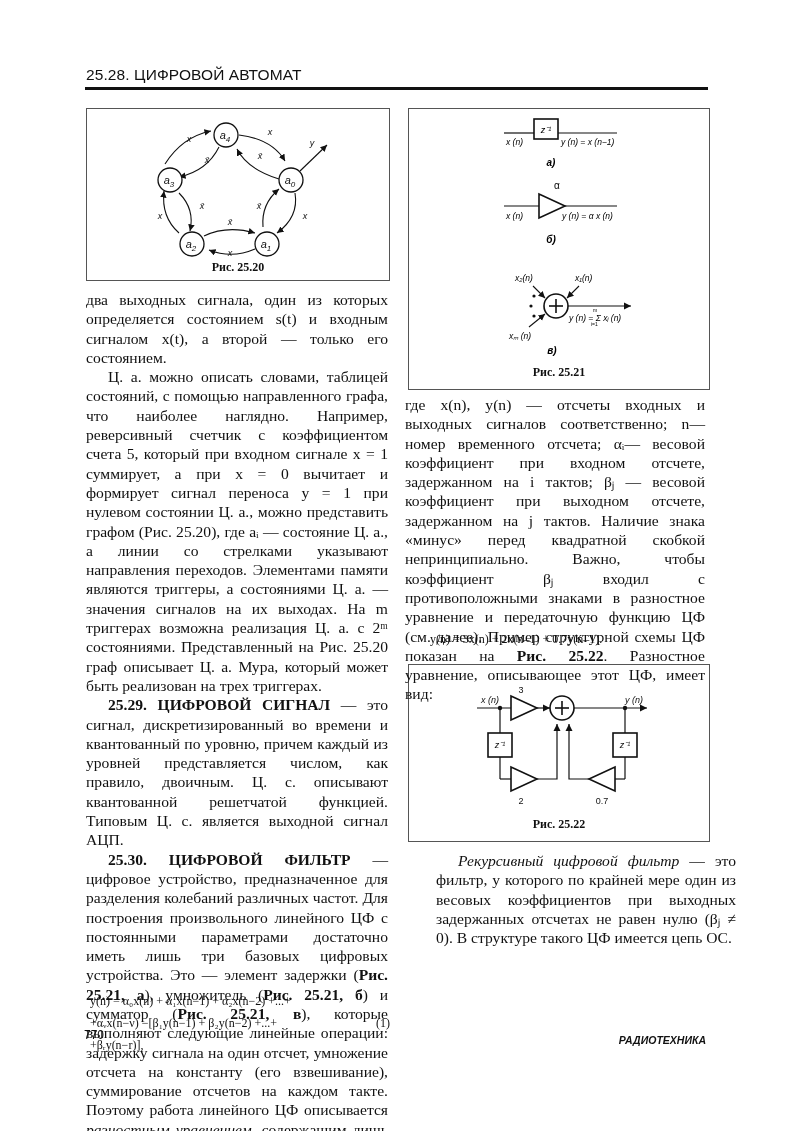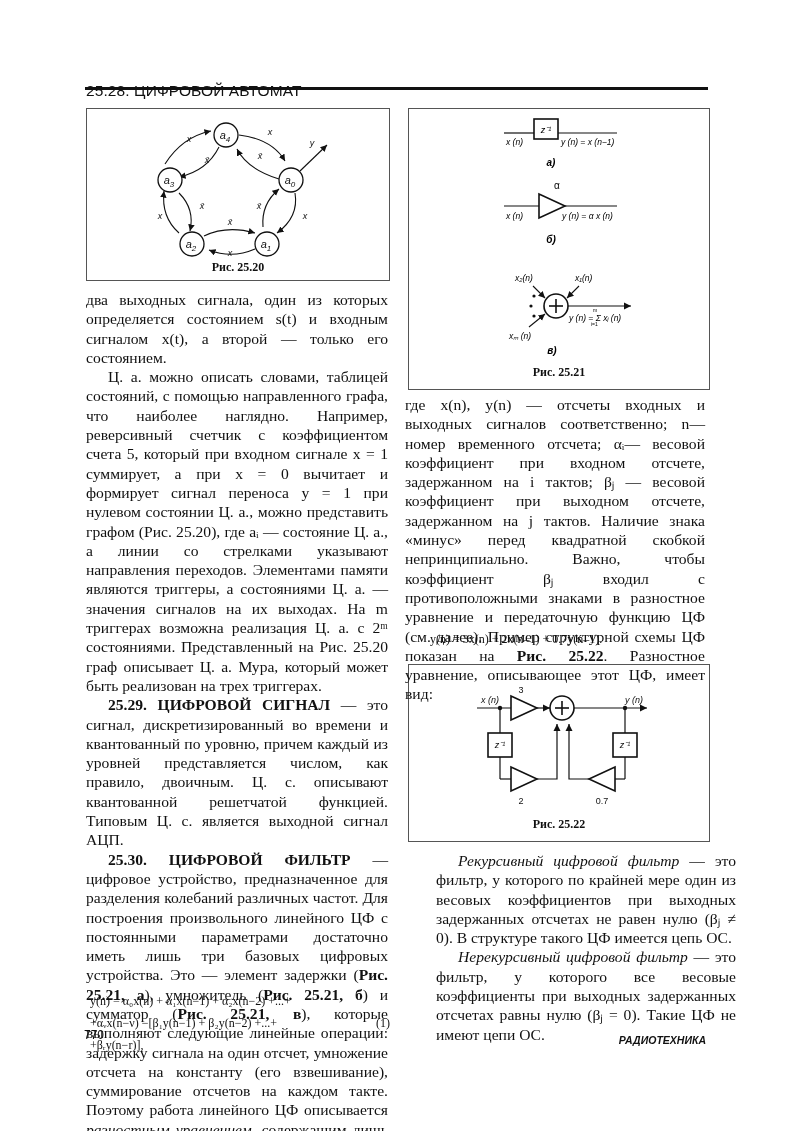--- a/index.html
+++ b/index.html
@@ -1,19 +1,19 @@
 <!DOCTYPE html>
 <html><head>
 <meta charset="utf-8">
 <style>
   html, body { margin: 0; padding: 0; background: #ffffff; }
   body { width: 794px; height: 1131px; position: relative; overflow: hidden; color: #111; }
   .sans { font-family: "Liberation Sans", "DejaVu Sans", sans-serif; }
 
-  #running-head { position: absolute; left: 86px; top: 66px; font-size: 15.5px; font-weight: normal; letter-spacing: 0.1px; margin-top: 16px; }
+  #running-head { position: absolute; left: 86px; top: 66px; font-size: 15.5px; font-weight: normal; letter-spacing: 0.1px; }
   #head-rule { position: absolute; left: 85px; top: 87px; width: 623px; height: 3px; background: #111; }
 
   .figbox { position: absolute; border: 1px solid #555; background: #fff; }
   .figcap { position: absolute; left: 0; right: 0; text-align: center; font-family: "Liberation Serif", serif; font-weight: bold; font-size: 12px; }
 
   #fig2520 { left: 86px; top: 108px; width: 302px; height: 171px; }
   #fig2521 { left: 408px; top: 108px; width: 300px; height: 280px; }
   #fig2522 { left: 408px; top: 664px; width: 300px; height: 176px; }
 
   .col { position: absolute; font-family: "Liberation Serif", serif; font-size: 15.6px; line-height: 19.3px; text-align: justify; }
@@ -218,17 +218,16 @@
 </div>
 
 <div id="col-right" class="col">
   <p class="noind"><span>где x(n), y(n) — отсчеты входных и выходных сигналов соответственно; n— номер временного отсчета; αᵢ— весовой коэффициент при входном отсчете, задержанном на i тактов; βⱼ — весовой коэффициент при выходном отсчете, задержанном на j тактов. Наличие знака «минус» перед квадратной скобкой непринципиально. Важно, чтобы коэффициент βⱼ входил с противоположными знаками в разностное уравнение и передаточную функцию ЦФ (см. далее). Пример структурной схемы ЦФ показан на </span><b>Рис. 25.22</b><span>. Разностное уравнение, описывающее этот ЦФ, имеет вид:</span></p>
 </div>
 
 <div id="eq2" class="eqblock">y(n) = 3x(n) + 2x(n–1) + 0.7y(n–1).</div>
 
 <div class="col" style="left:408px; top:851px; width:300px;margin-left:28px;">
   <p class="ind"><i>Рекурсивный цифровой фильтр</i><span> — это фильтр, у которого по крайней мере один из весовых коэффициентов при выходных задержанных отсчетах не равен нулю (βⱼ ≠ 0). В структуре такого ЦФ имеется цепь ОС.</span></p>
-  <p class="ind"><i>Нерекурсивный цифровой фильтр</i><span> — это фильтр, у которого все весовые коэффициенты при выходных задержанных отсчетах равны нулю (βⱼ = 0). Такие ЦФ не имеют цепи ОС.</span></p>
 </div>
 
 <div id="page-number">770</div>
 <div id="book-title">РАДИОТЕХНИКА</div>
 
 </body></html>

